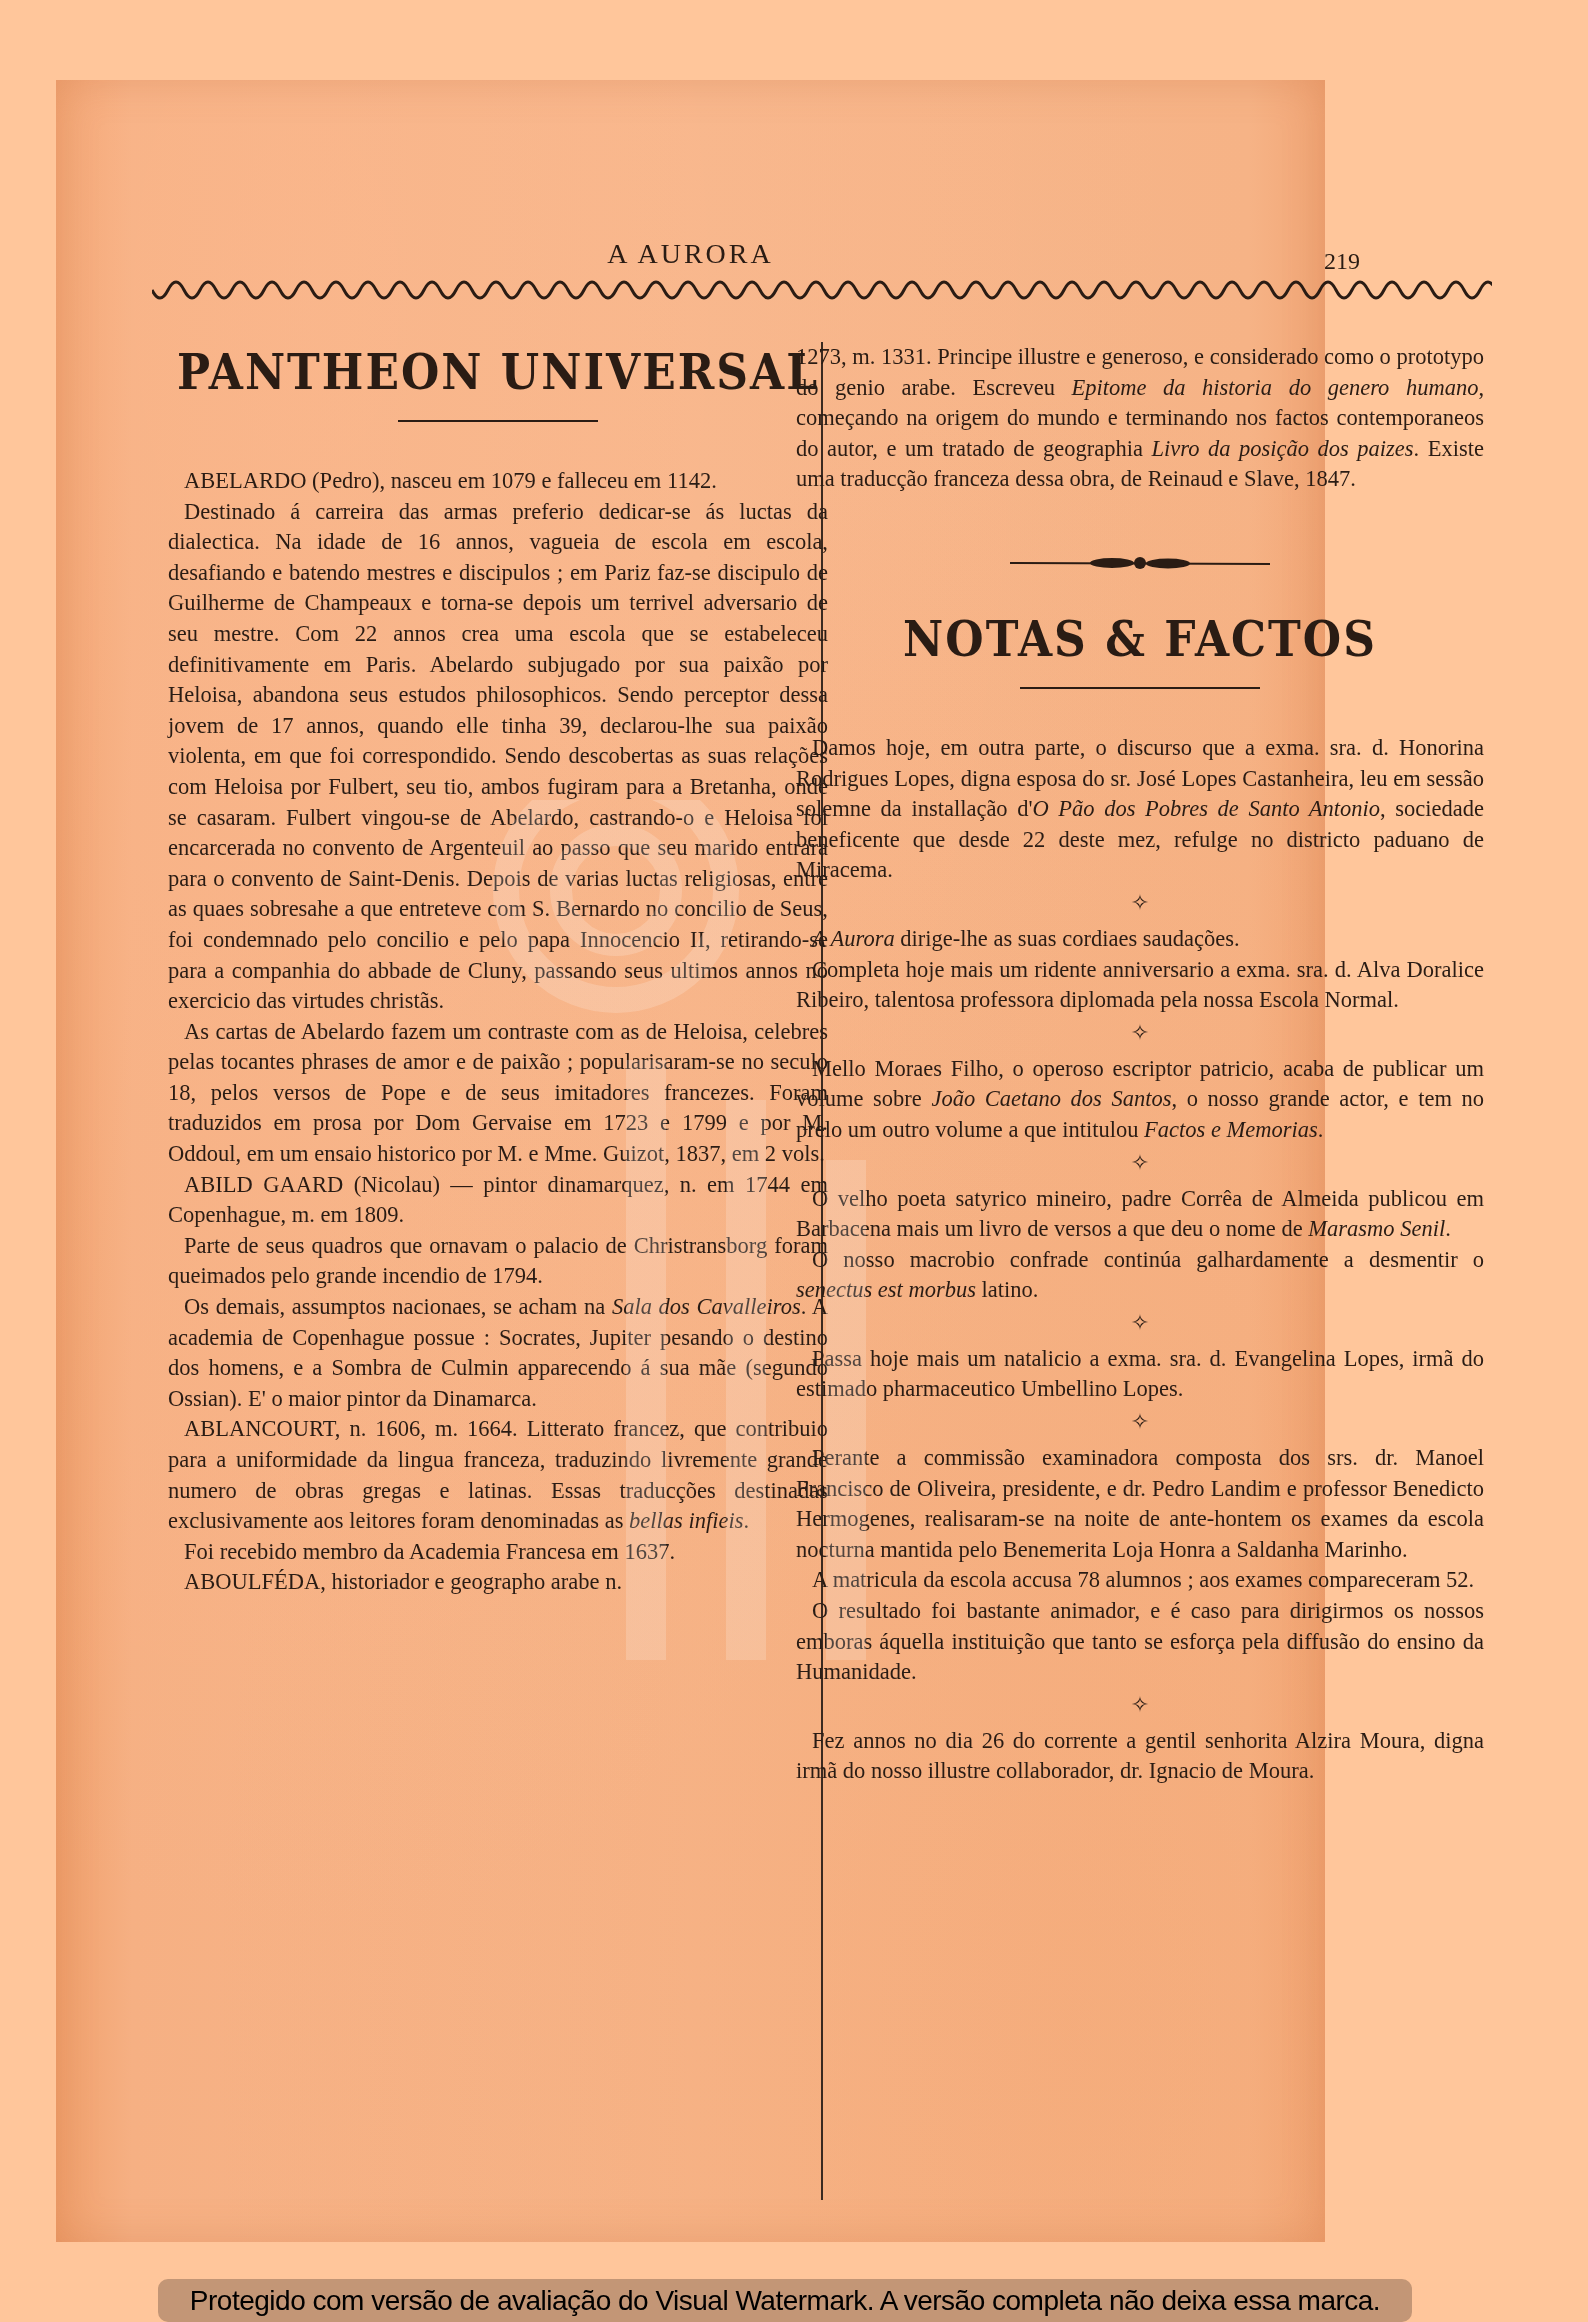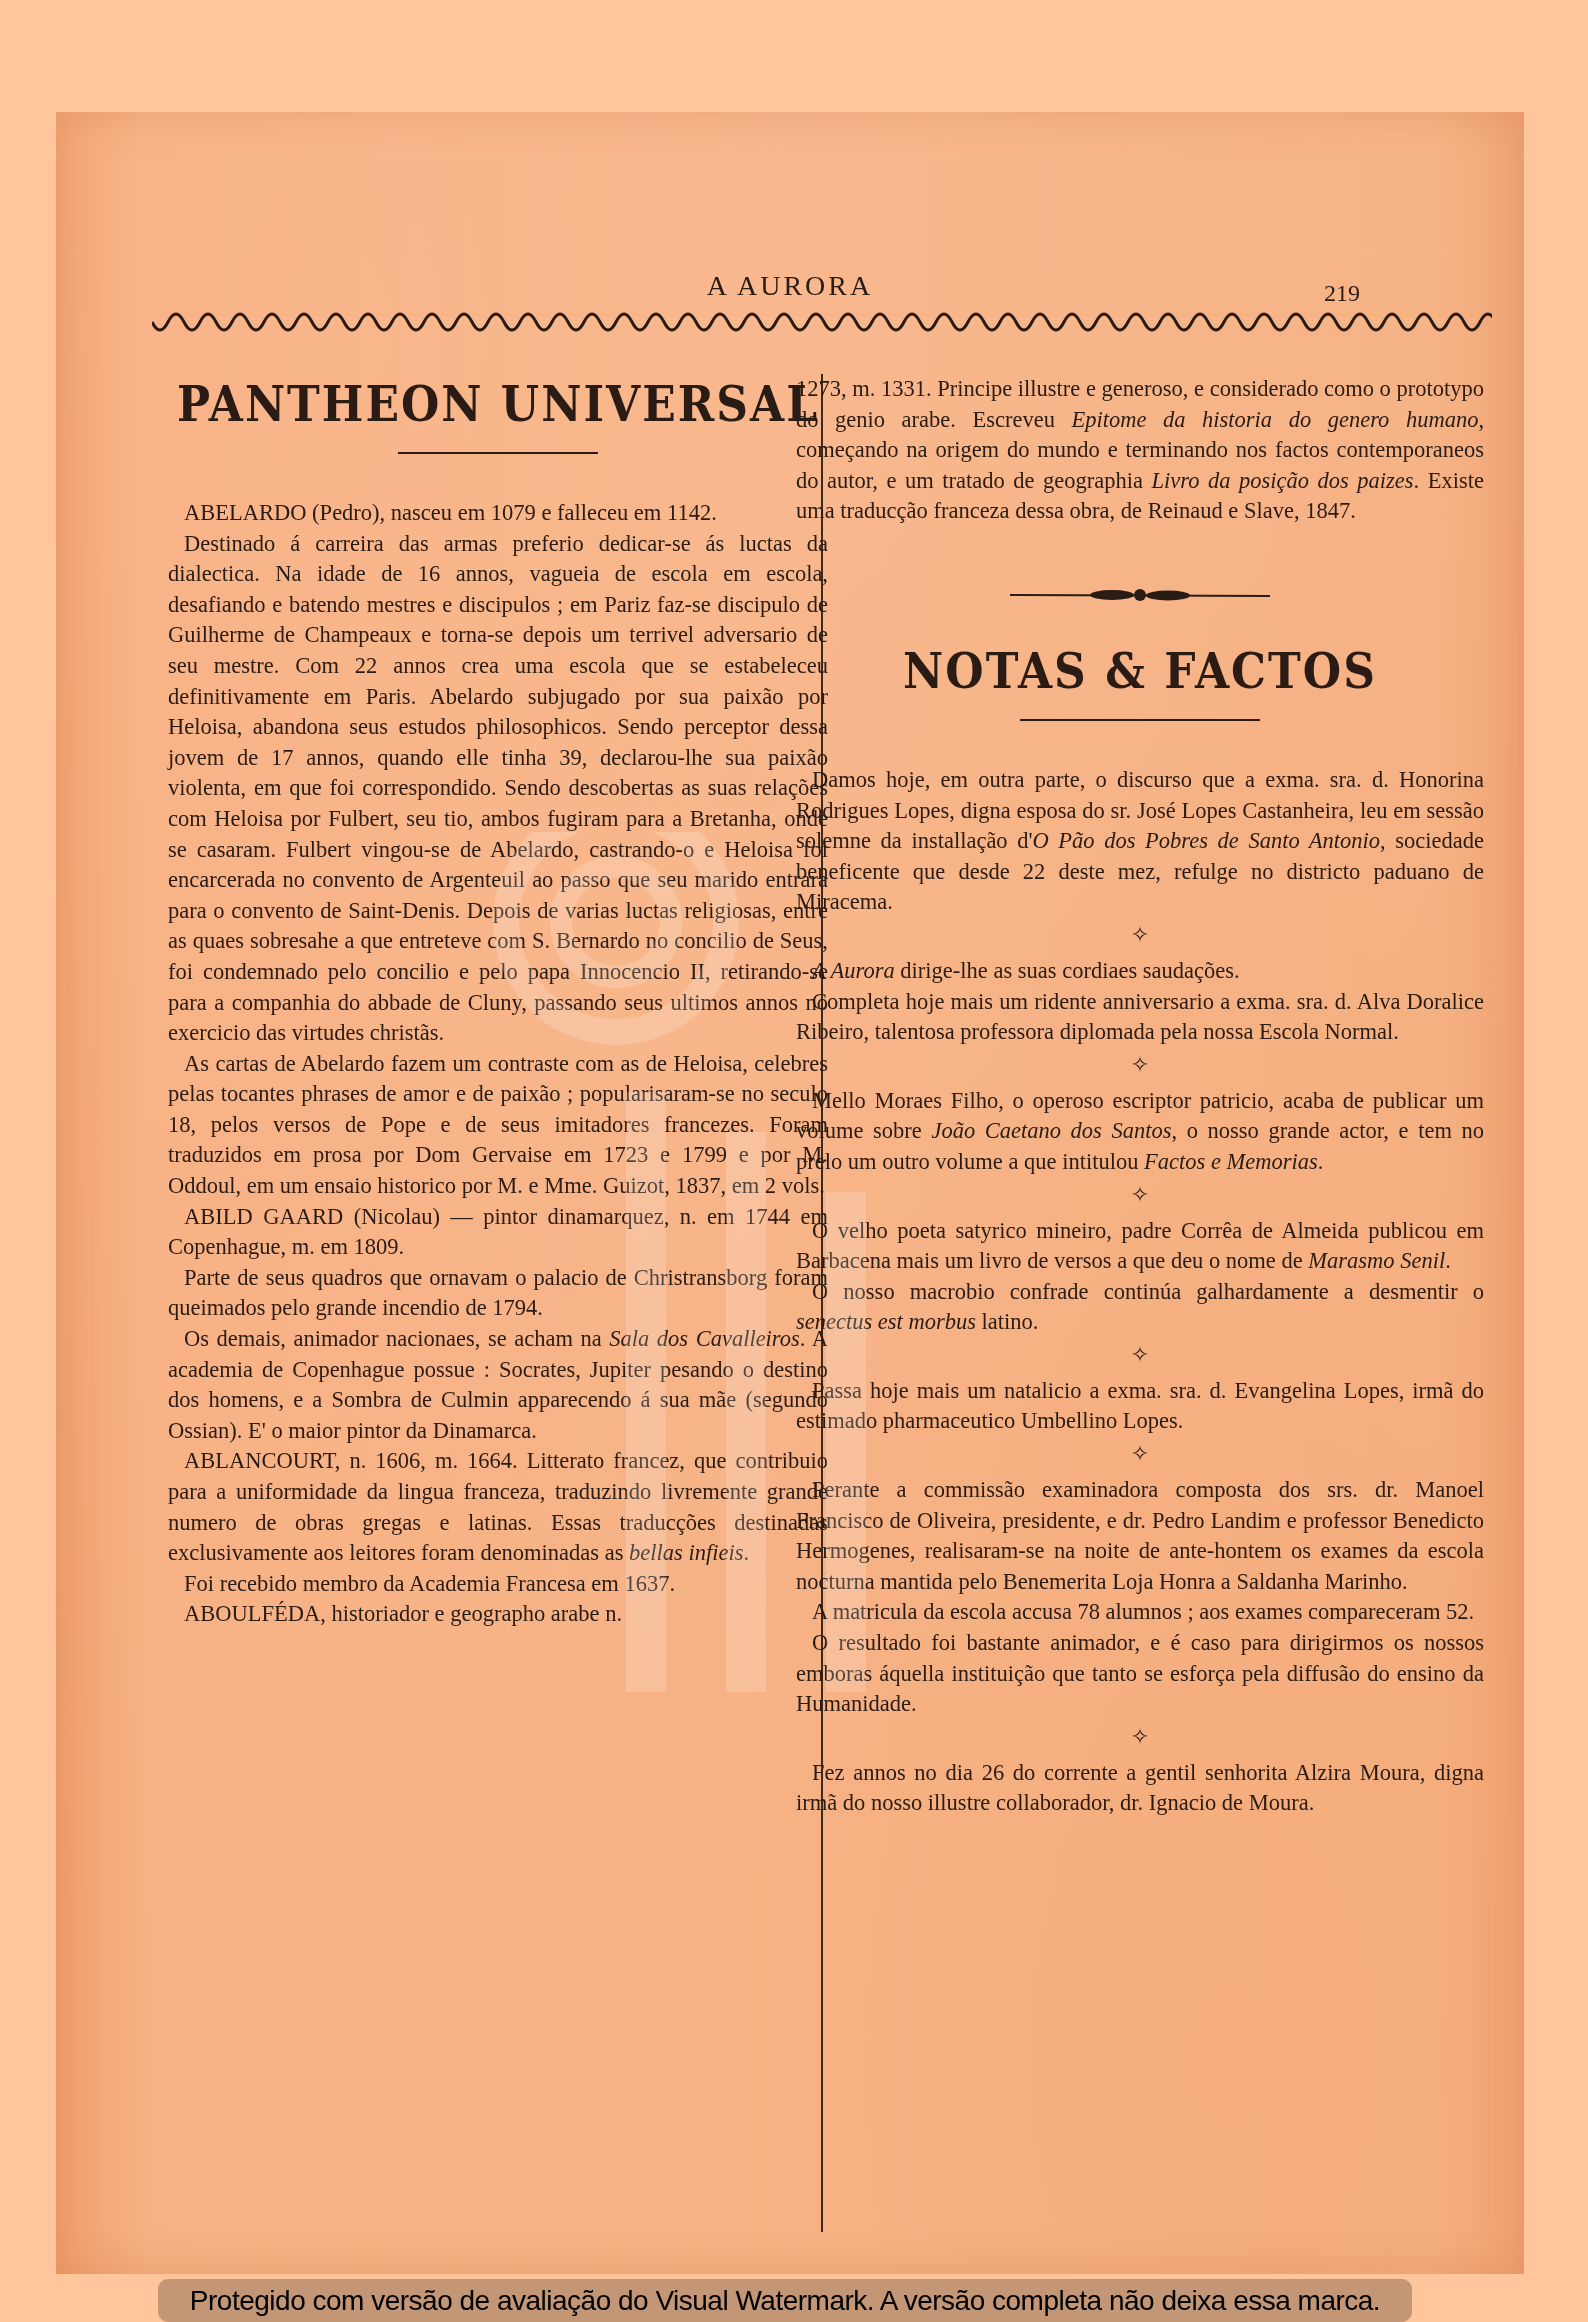--- a/index.html
+++ b/index.html
@@ -6,27 +6,26 @@
   body {
     width: 1588px; height: 2322px;
     background: #ffc69b;
     position: relative;
     overflow: hidden;
     font-family: "Liberation Serif", "DejaVu Serif", serif;
   }
   .page {
     position: absolute;
     left: 56px; top: 80px;
-    width: 1468px; height: 2162px;
+    width: 1269px; height: 2162px;
     background:
       radial-gradient(ellipse at 20% 10%, rgba(255,190,150,0.35), transparent 60%),
       radial-gradient(ellipse at 80% 90%, rgba(240,150,90,0.25), transparent 60%),
       linear-gradient(90deg, #f0a06c 0%, #f6b083 6%, #f7b68b 50%, #f6b386 94%, #f1a676 100%);
     box-shadow: inset 0 0 40px rgba(190,100,50,0.25);
-    margin-top: 32px;
   }
   .running-head {
     position: absolute;
     top: 158px; left: 0; width: 100%;
     text-align: center;
     font-size: 28px; letter-spacing: 3px;
     color: #2a1c14;
   }
   .page-number {
     position: absolute;
@@ -116,21 +115,21 @@
 
   <div class="col col-left">
     <h1 class="section-heading">PANTHEON UNIVERSAL</h1>
     <div class="short-rule"></div>
 
     <p>ABELARDO (Pedro), nasceu em 1079 e falleceu em 1142.</p>
     <p>Destinado á carreira das armas preferio dedicar-se ás luctas da dialectica. Na idade de 16 annos, vagueia de escola em escola, desafiando e batendo mestres e discipulos ; em Pariz faz-se discipulo de Guilherme de Champeaux e torna-se depois um terrivel adversario de seu mestre. Com 22 annos crea uma escola que se estabeleceu definitivamente em Paris. Abelardo subjugado por sua paixão por Heloisa, abandona seus estudos philosophicos. Sendo perceptor dessa jovem de 17 annos, quando elle tinha 39, declarou-lhe sua paixão violenta, em que foi correspondido. Sendo descobertas as suas relações com Heloisa por Fulbert, seu tio, ambos fugiram para a Bretanha, onde se casaram. Fulbert vingou-se de Abelardo, castrando-o e Heloisa foi encarcerada no convento de Argenteuil ao passo que seu marido entrara para o convento de Saint-Denis. Depois de varias luctas religiosas, entre as quaes sobresahe a que entreteve com S. Bernardo no concilio de Seus, foi condemnado pelo concilio e pelo papa Innocencio II, retirando-se para a companhia do abbade de Cluny, passando seus ultimos annos no exercicio das virtudes christãs.</p>
     <p>As cartas de Abelardo fazem um contraste com as de Heloisa, celebres pelas tocantes phrases de amor e de paixão ; popularisaram-se no seculo 18, pelos versos de Pope e de seus imitadores francezes. Foram traduzidos em prosa por Dom Gervaise em 1723 e 1799 e por M. Oddoul, em um ensaio historico por M. e Mme. Guizot, 1837, em 2 vols.</p>
     <p>ABILD GAARD (Nicolau) — pintor dinamarquez, n. em 1744 em Copenhague, m. em 1809.</p>
     <p>Parte de seus quadros que ornavam o palacio de Christransborg foram queimados pelo grande incendio de 1794.</p>
-    <p><span>Os demais, animador nacionaes, se acham na </span><i>Sala dos Cavalleiros</i><span>. A academia de Copenhague possue : Socrates, Jupiter pesando o destino dos homens, e a Sombra de Culmin apparecendo á sua mãe (segundo Ossian). E' o maior pintor da Dinamarca.</span></p>
+    <p><span>Os demais, assumptos nacionaes, se acham na </span><i>Sala dos Cavalleiros</i><span>. A academia de Copenhague possue : Socrates, Jupiter pesando o destino dos homens, e a Sombra de Culmin apparecendo á sua mãe (segundo Ossian). E' o maior pintor da Dinamarca.</span></p>
     <p><span>ABLANCOURT, n. 1606, m. 1664. Litterato francez, que contribuio para a uniformidade da lingua franceza, traduzindo livremente grande numero de obras gregas e latinas. Essas traducções destinadas exclusivamente aos leitores foram denominadas as </span><i>bellas infieis</i><span>.</span></p>
     <p>Foi recebido membro da Academia Francesa em 1637.</p>
     <p>ABOULFÉDA, historiador e geographo arabe n.</p>
   </div>
 
   <div class="col col-right">
     <p class="noindent"><span>1273, m. 1331. Principe illustre e generoso, e considerado como o prototypo do genio arabe. Escreveu </span><i>Epitome da historia do genero humano</i><span>, começando na origem do mundo e terminando nos factos contemporaneos do autor, e um tratado de geographia </span><i>Livro da posição dos paizes</i><span>. Existe uma traducção franceza dessa obra, de Reinaud e Slave, 1847.</span></p>
 
     <svg class="ornament" width="260" height="20" viewBox="0 0 260 20">
       <line x1="0" y1="10" x2="260" y2="11" stroke="#2a1c14" stroke-width="2"></line>

